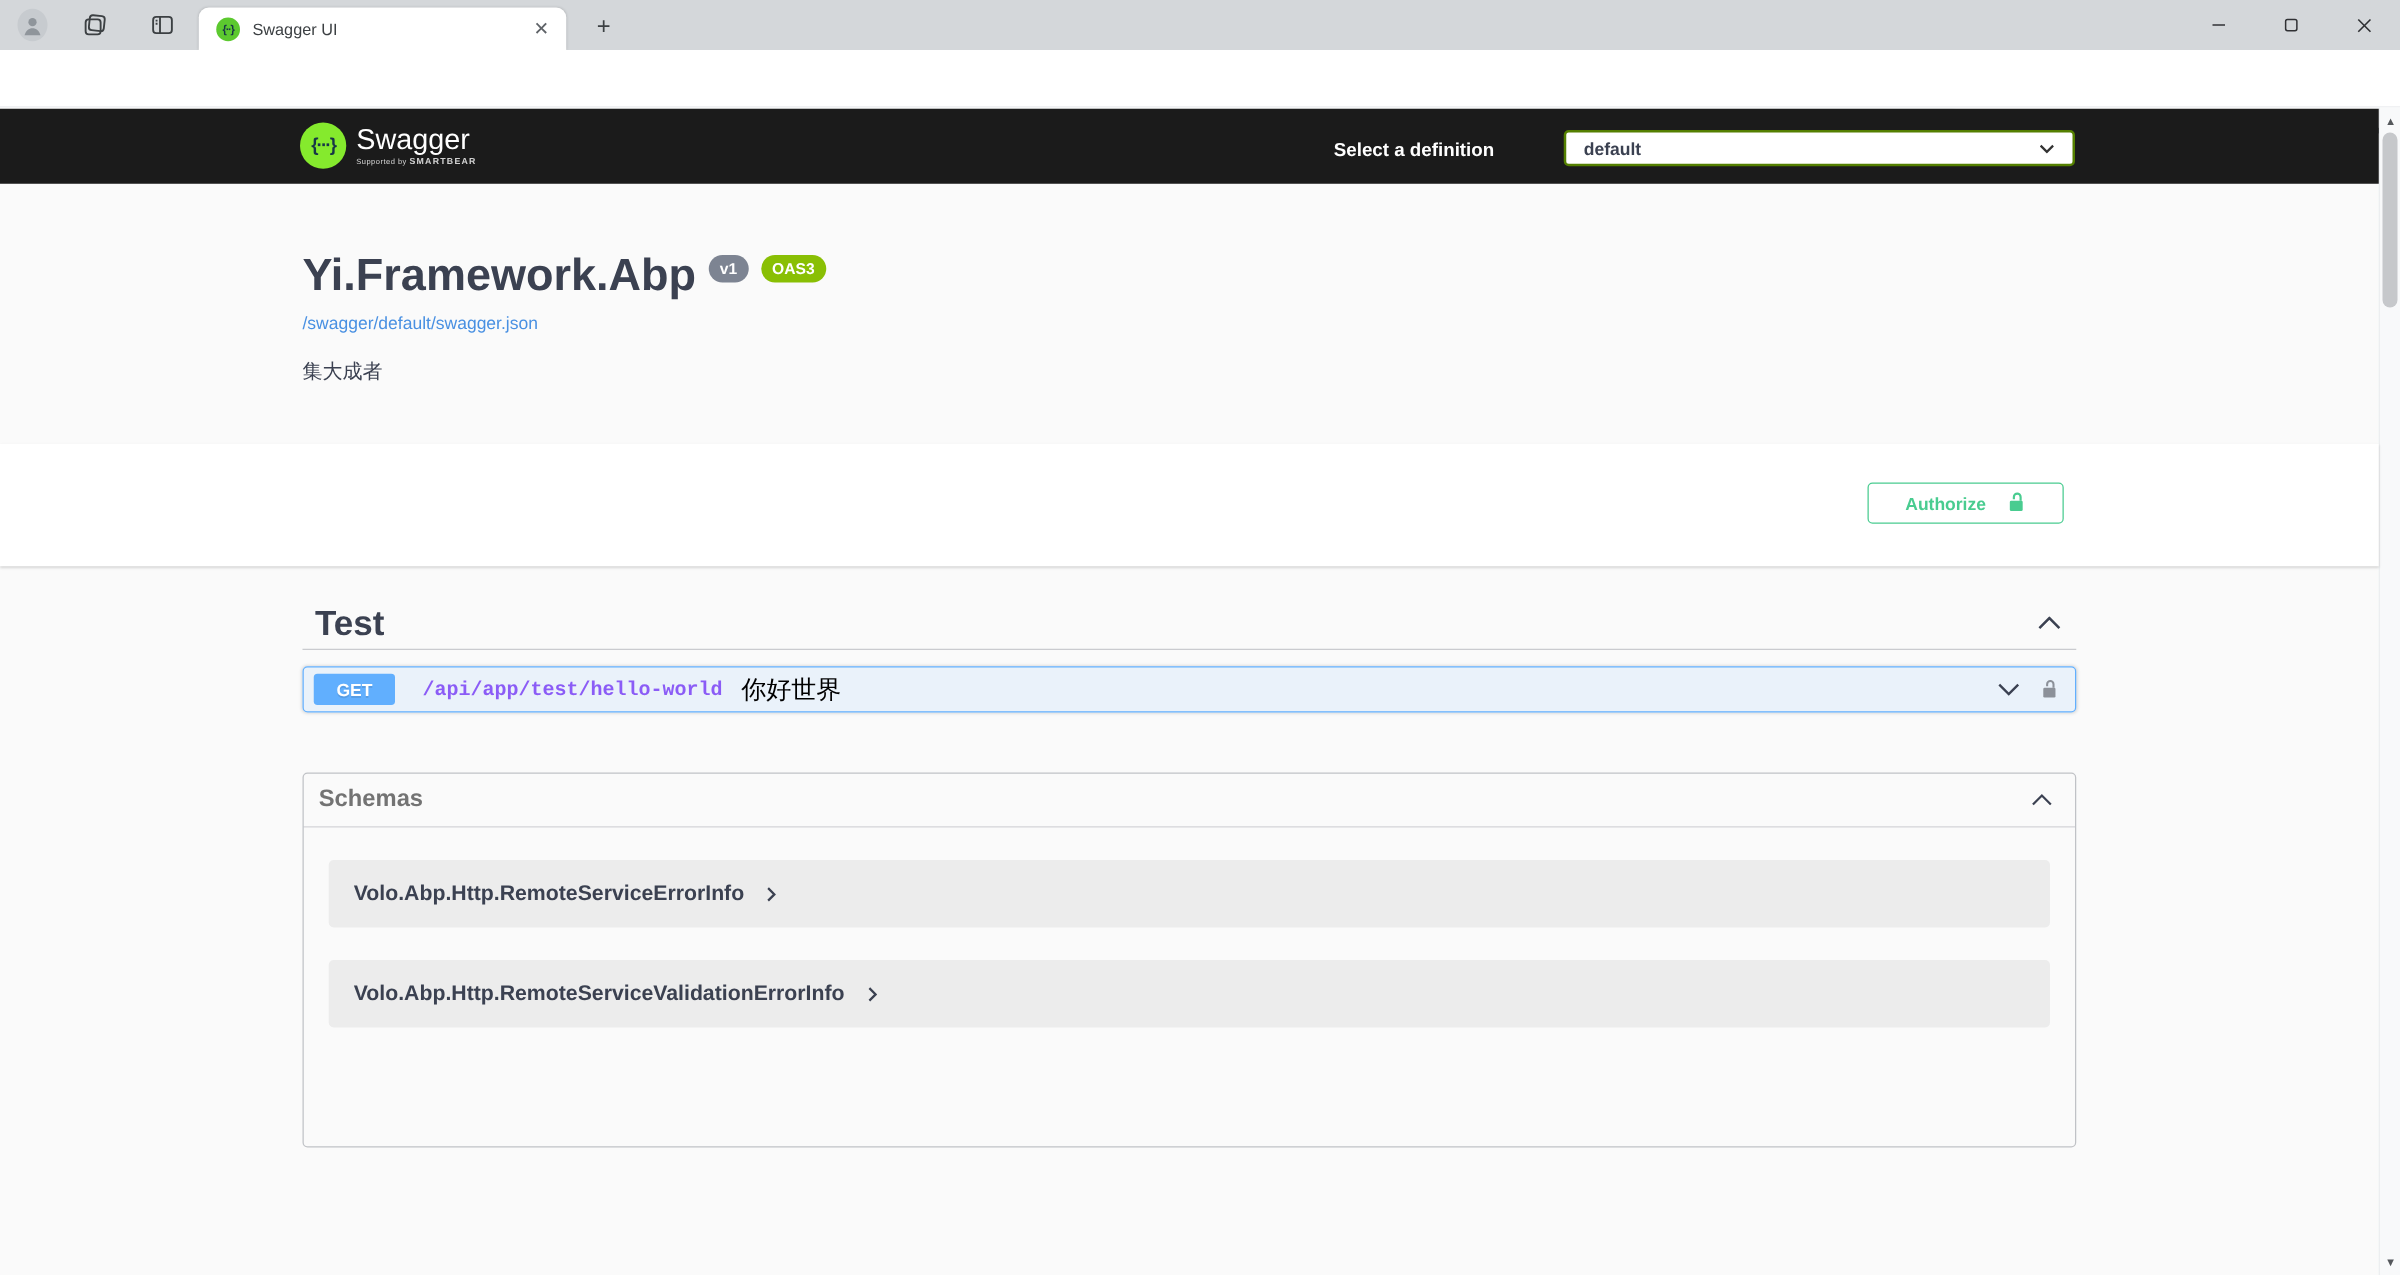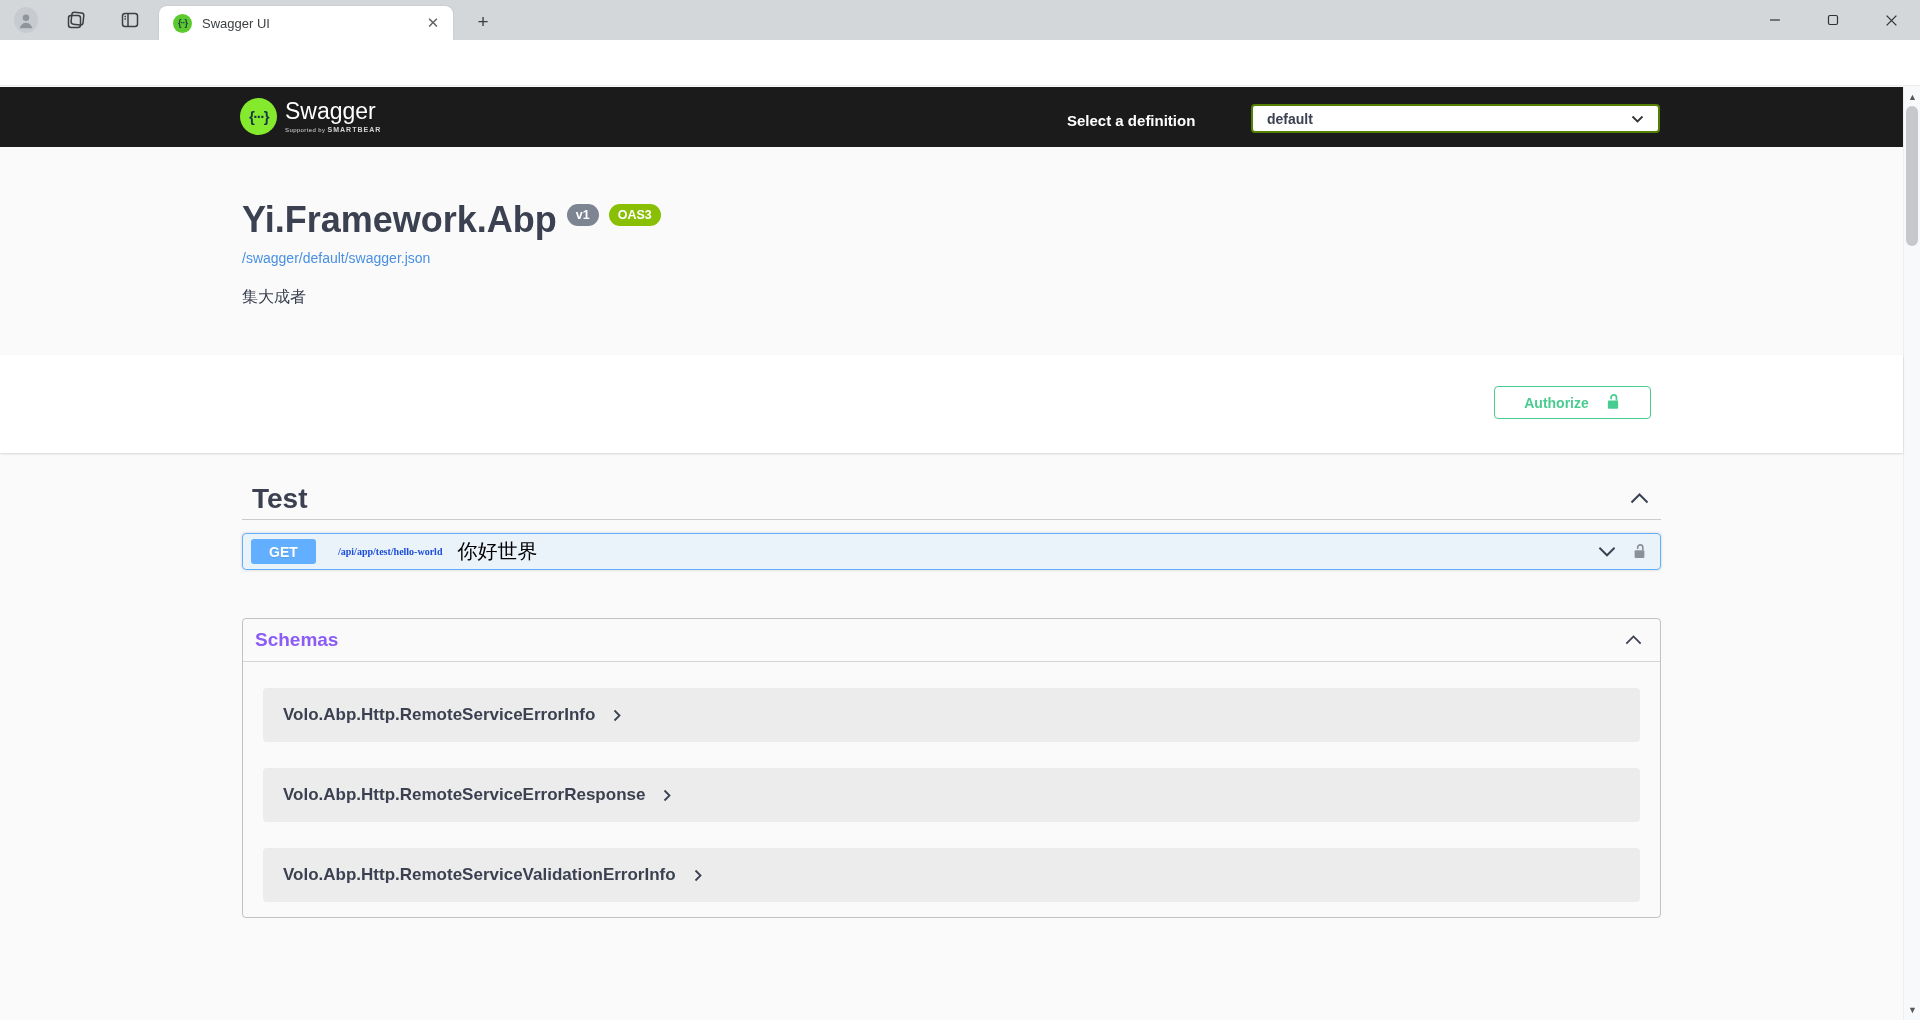--- a/index.html
+++ b/index.html
@@ -99,30 +99,30 @@
   .opblock {
     position:absolute; left:242px; top:533px; width:1419px; height:37px;
     background:rgba(97,175,254,.1); border:1px solid #61affe; border-radius:4px;
     box-shadow:0 0 3px rgba(0,0,0,.19);
     display:flex; align-items:center; padding:0 13px 0 8px;
   }
   .method-badge { width:65px; height:25px; background:#61affe; border-radius:3px;
     color:#ffffff; font-size:14px; font-weight:bold;
     display:flex; align-items:center; justify-content:center;
     text-shadow:0 1px 0 rgba(0,0,0,.1); }
-  .op-path { font-family:Liberation Serif, serif; font-size:10px; font-weight:bold; color:#1d4ed8; margin-left:22px; }
+  .op-path { font-family:Liberation Mono, monospace; font-size:16px; font-weight:bold; color:#8b5cf6; margin-left:22px; }
   .op-summary { font-size:20px; color:#000000; margin-left:15px; }
   .op-right { margin-left:auto; display:flex; align-items:center; gap:16px; }
 
   
   .models { position:absolute; left:242px; top:618px; width:1419px; height:300px;
     border:1px solid rgba(59,65,81,.3); border-radius:4px; }
   .models-header { height:43px; border-bottom:1px solid rgba(59,65,81,.2);
     display:flex; align-items:center; padding:0 18px 0 12px; }
-  .models-title { font-size:19px; font-weight:bold; color:#8b5cf6; }
+  .models-title { font-size:19px; font-weight:bold; color:#737373; }
   .models-header .chev { margin-left:auto; display:flex; }
   .model-row { margin:26px 20px 0 20px; height:54px; background:#ececec; border-radius:4px;
     display:flex; align-items:center; padding:0 20px; gap:18px; }
   .model-name { font-size:17px; font-weight:bold; color:#3b4151; }
 
   svg { display:block; }
 </style>
 </head>
 <body>
 
@@ -352,28 +352,20 @@
   </div>
   <div class="model-row">
     <span class="model-name">Volo.Abp.Http.RemoteServiceErrorInfo</span>
     <span>
       <svg width="8" height="13" viewBox="0 0 8 13" fill="none" stroke="#3b4151" stroke-width="1.8">
           <path d="M1.5 1.5 L6.5 6.5 L1.5 11.5"></path>
         </svg>
     </span>
   </div>
   <div class="model-row">
-    <span class="model-name">Volo.Abp.Http.RemoteServiceErrorResponse</span>
+    <span class="model-name">Volo.Abp.Http.RemoteServiceValidationErrorInfo</span>
     <span>
       <svg width="8" height="13" viewBox="0 0 8 13" fill="none" stroke="#3b4151" stroke-width="1.8">
           <path d="M1.5 1.5 L6.5 6.5 L1.5 11.5"></path>
         </svg>
     </span>
   </div>
-  <div class="model-row">
-    <span class="model-name">Volo.Abp.Http.RemoteServiceValidationErrorInfo</span>
-    <span>
-      <svg width="8" height="13" viewBox="0 0 8 13" fill="none" stroke="#3b4151" stroke-width="1.8">
-          <path d="M1.5 1.5 L6.5 6.5 L1.5 11.5"></path>
-        </svg>
-    </span>
-  </div>
 </div>
 
 </body></html>

